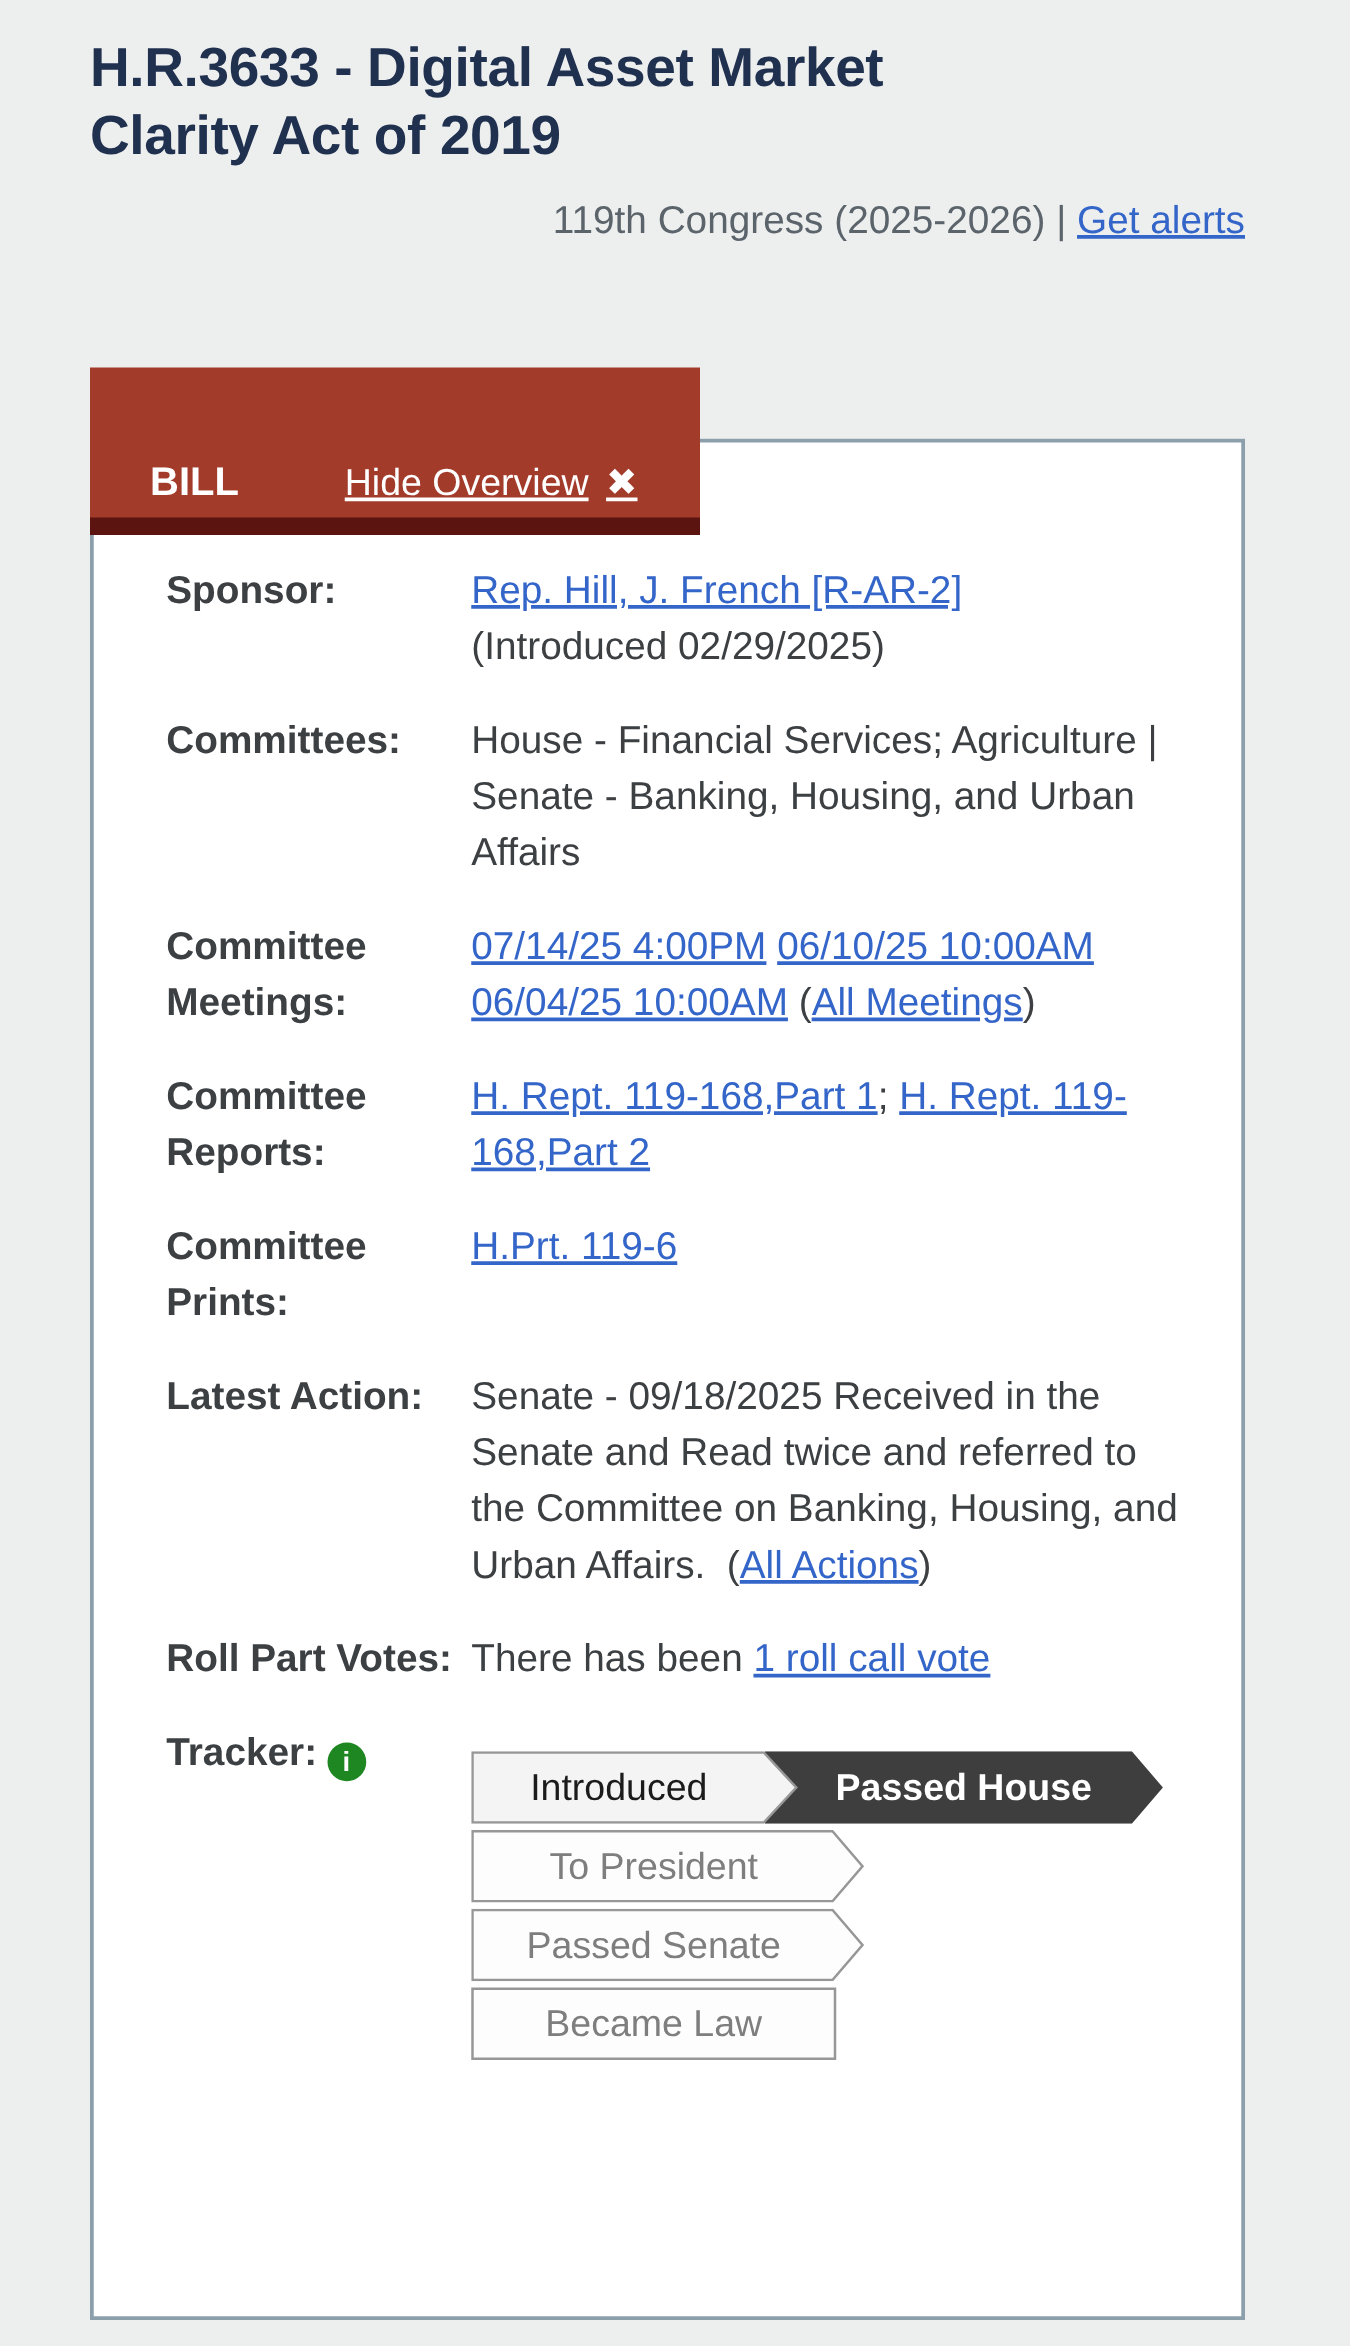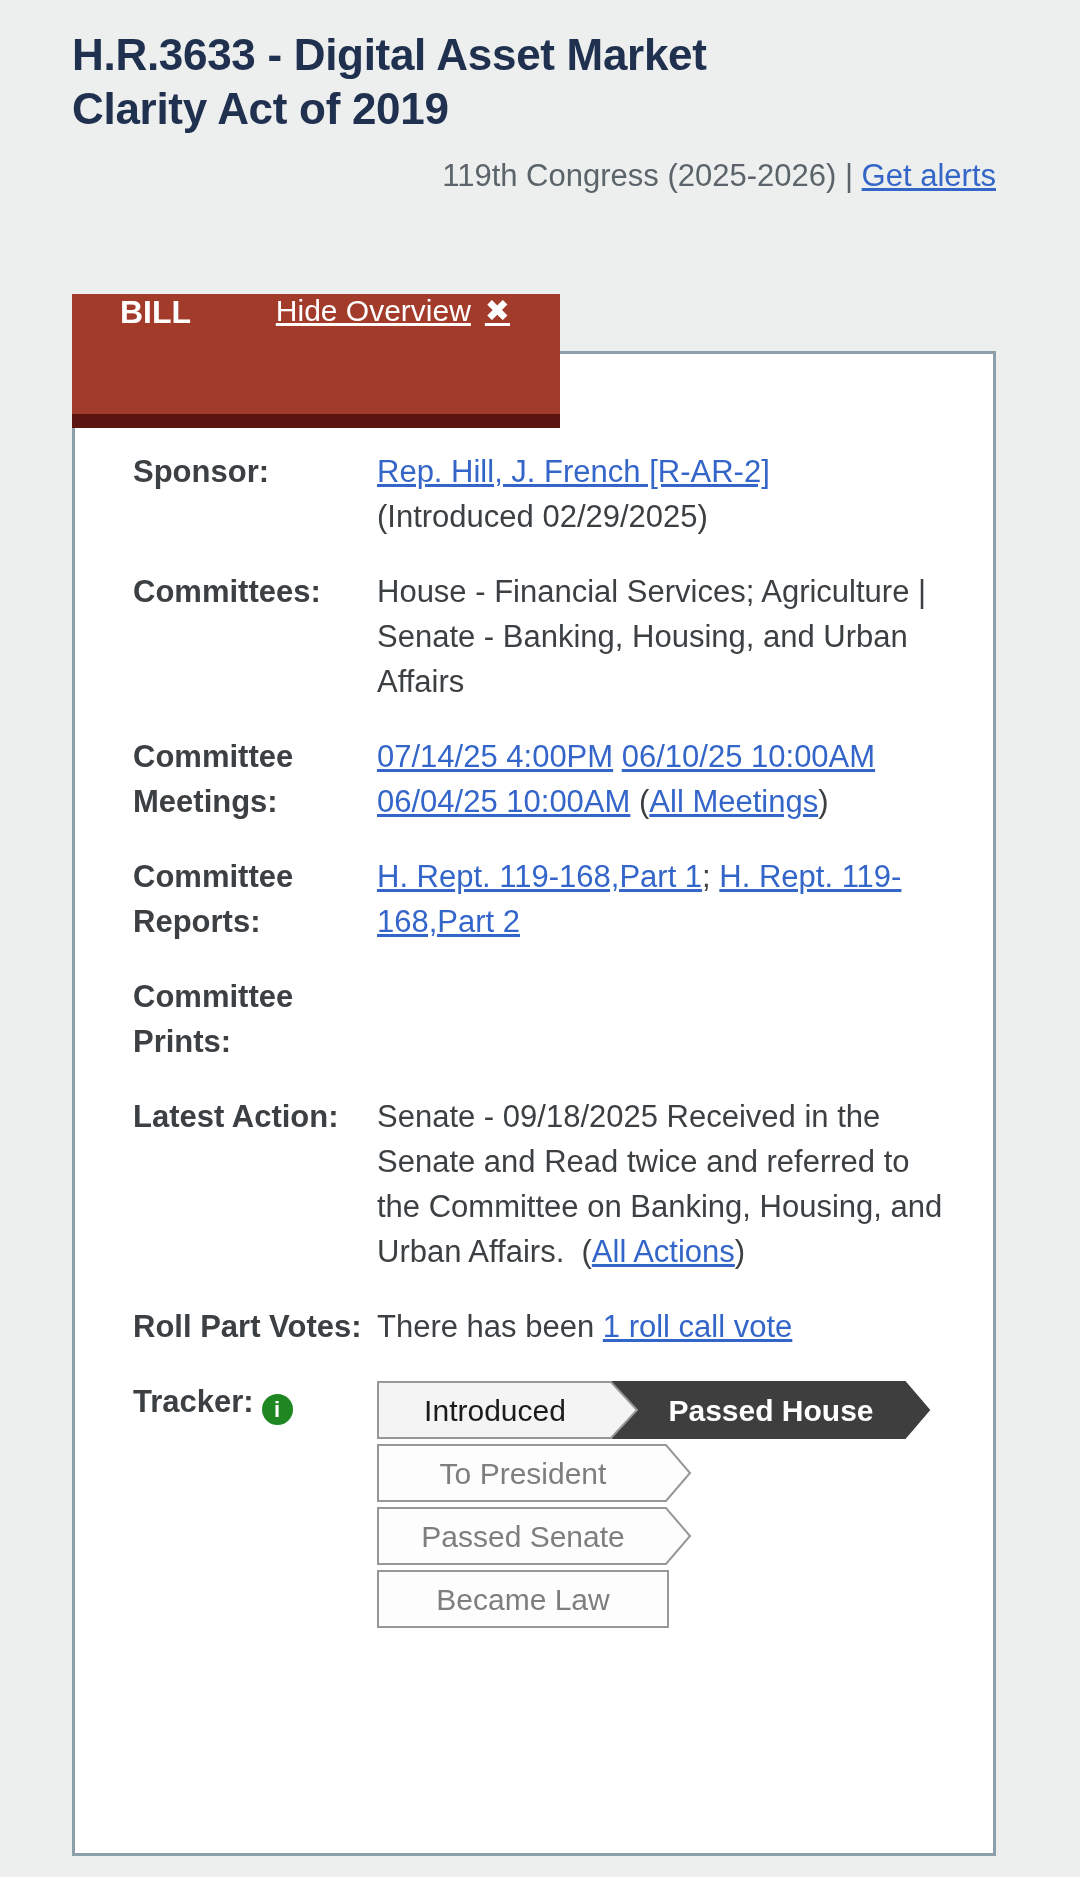--- a/index.html
+++ b/index.html
@@ -46,23 +46,23 @@
   }
   .bill-tab {
     position: relative;
     z-index: 2;
     width: 488px;
     height: 134px;
     box-sizing: border-box;
     background: var(--c-tab, #A33B2B);
     border-bottom: 14px solid var(--c-tab-strip, #5C1410);
     display: flex;
-    align-items: flex-start;
+    align-items: flex-end;
     justify-content: space-between;
-    padding: 0 50px 0 48px;
+    padding: 0 50px 10px 48px;
   }
   .bill-tab-label {
     color: #ffffff;
     font-weight: 700;
     font-size: 32px;
   }
   .hide-overview {
     background: none;
     border: none;
     padding: 0;
@@ -122,21 +122,21 @@
     margin-left: 8px;
     cursor: pointer;
   }
   
   .tracker {
     display: flex;
     flex-direction: column;
     gap: 5px;
     padding-top: 2px;
   }
-  .trk-row1 { position: relative; width: 554px; height: 58px; }
+  .trk-row1 { position: relative; width: 554px; height: 58px; margin-top: 20px; }
   .trk-mid  { position: relative; width: 316px; height: 58px; }
   .trk-row1 svg, .trk-mid svg { position: absolute; left: 0; top: 0; display: block; }
   .trk-text {
     position: absolute;
     top: 0;
     height: 58px;
     display: flex;
     align-items: center;
     justify-content: center;
     font-size: 30px;
@@ -211,20 +211,23 @@
       <div class="row">
         <div class="row-label">Committee Reports:</div>
         <div class="row-value">
           <a class="link">H. Rept. 119-168,Part 1</a><span>;</span>
           <a class="link">H. Rept. 119-168,Part 2</a>
         </div>
       </div>
 
       <div class="row">
         <div class="row-label">Committee Prints:</div>
+        <div class="row-value">
+          <a class="link">H.Prt. 119-6</a>
+        </div>
       </div>
 
       <div class="row">
         <div class="row-label">Latest Action:</div>
         <div class="row-value">
           <span>Senate - 09/18/2025 Received in the Senate and Read twice and referred to the Committee on Banking, Housing, and Urban Affairs.&nbsp;</span>
           <span>(</span><a class="link">All Actions</a><span>)</span>
         </div>
       </div>
 

